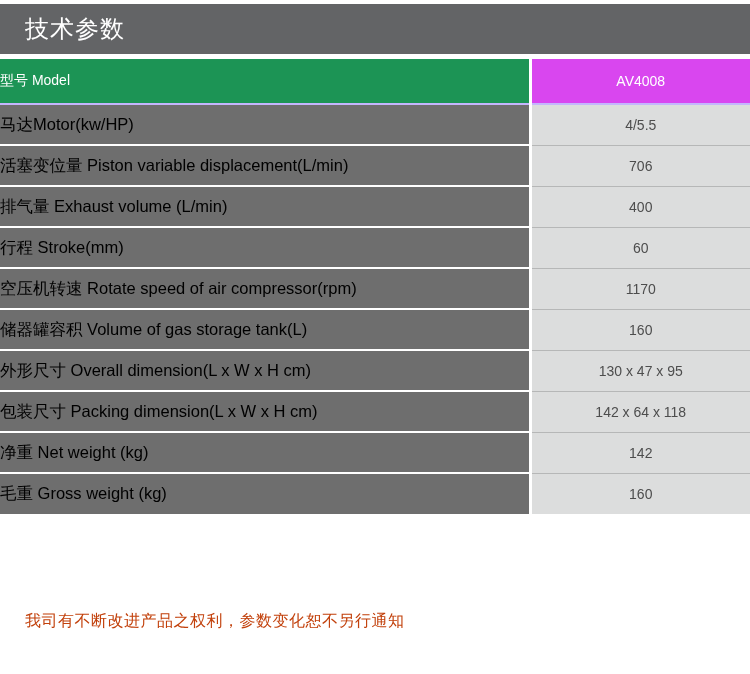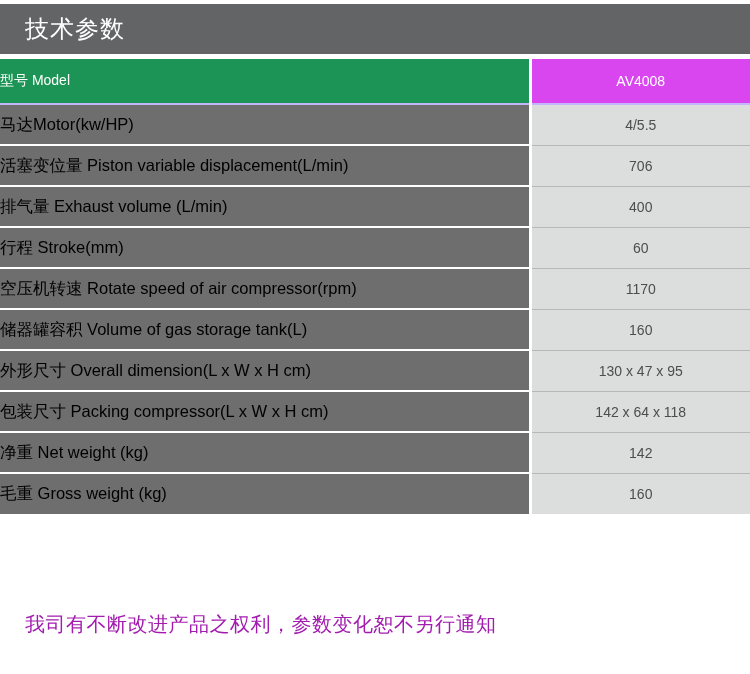--- a/index.html
+++ b/index.html
@@ -105,22 +105,22 @@
   }
 
   .row-last .cell-label { border-bottom: none; }
   .row-last .cell-value { border-bottom: none; }
 
   
   .footer-note {
     position: absolute;
     left: 25px;
     top: 611px;
-    font-size: 20px;
-    color: #a21caf;
+    font-size: 16px;
+    color: #c2410c;
     letter-spacing: 0.5px;
     white-space: nowrap;
   }
 </style>
 </head>
 <body>
 
 <div class="page">
 
   <div class="title-band">
@@ -159,21 +159,21 @@
       </tr>
       <tr>
         <td class="cell-label">储器罐容积 Volume of gas storage tank(L)</td>
         <td class="cell-value">160</td>
       </tr>
       <tr>
         <td class="cell-label">外形尺寸 Overall dimension(L x W x H cm)</td>
         <td class="cell-value">130 x 47 x 95</td>
       </tr>
       <tr>
-        <td class="cell-label">包装尺寸 Packing compressor(L x W x H cm)</td>
+        <td class="cell-label">包装尺寸 Packing dimension(L x W x H cm)</td>
         <td class="cell-value">142 x 64 x 118</td>
       </tr>
       <tr>
         <td class="cell-label">净重 Net weight (kg)</td>
         <td class="cell-value">142</td>
       </tr>
       <tr class="row-last">
         <td class="cell-label">毛重 Gross weight (kg)</td>
         <td class="cell-value">160</td>
       </tr>

